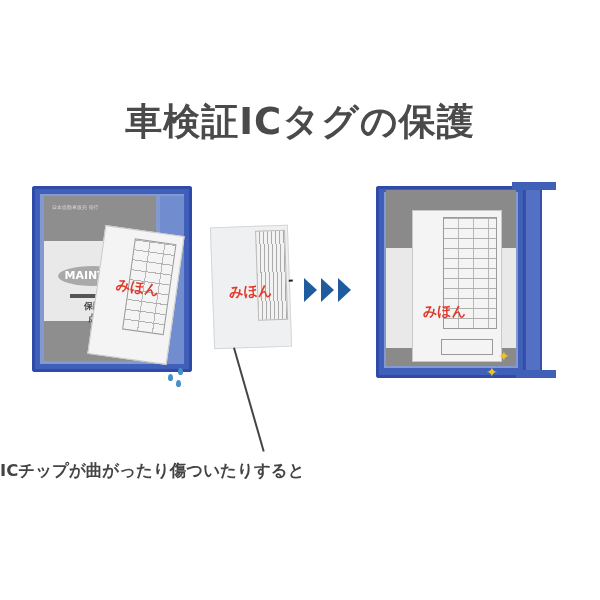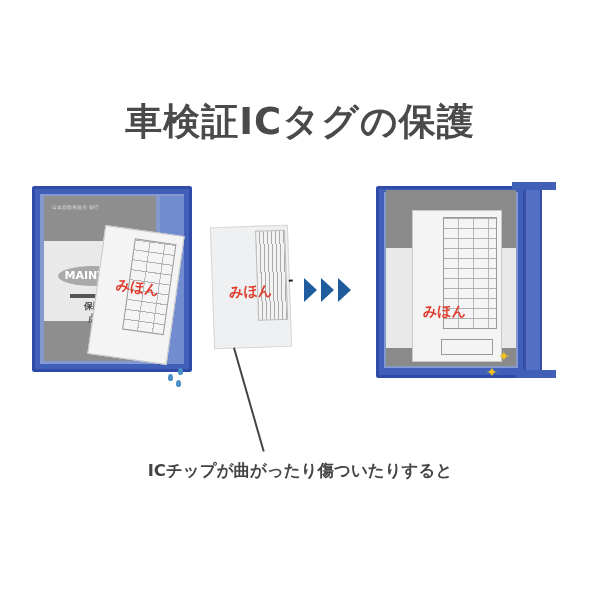--- a/index.html
+++ b/index.html
@@ -1,20 +1,20 @@
 <!DOCTYPE html>
 <html><head>
 <meta charset="utf-8">
 <style>
   html, body { margin:0; padding:0; }
   body { width:600px; height:600px; background:#ffffff; position:relative; overflow:hidden;
          font-family:"DejaVu Sans", sans-serif; }
   .title { position:absolute; left:0; top:97px; width:600px; text-align:center;
            font-size:37px; font-weight:bold; color:#4a4a4a; letter-spacing:1px; }
-  .caption { position:absolute; left:0; top:458px; width:600px; text-align:center;
+  .caption { position:absolute; left:0; top:458px; width:600px; text-align:left;
              font-size:16.5px; font-weight:bold; color:#444; line-height:26px; }
   .abs { position:absolute; }
   .folder { background:#3f5fb8; border-radius:3px; box-shadow: inset 0 0 0 3px #2f4aa8; }
   .folder-inner { position:absolute; background:rgba(190,200,225,0.55); }
   .book { position:absolute; background:#8e8e8e; }
   .book-band { position:absolute; background:#e9e9e9; }
   .oval { position:absolute; background:#a9a9a9; border-radius:50%; color:#fff; font-size:11px; font-weight:bold; text-align:center; }
   .sheet { position:absolute; background:#f4f4f4; border:1px solid #c8c8c8; }
   .sheet .grid { position:absolute; border:1px solid #9a9a9a; background:
       repeating-linear-gradient(0deg, transparent 0 9px, #b0b0b0 9px 10px),

